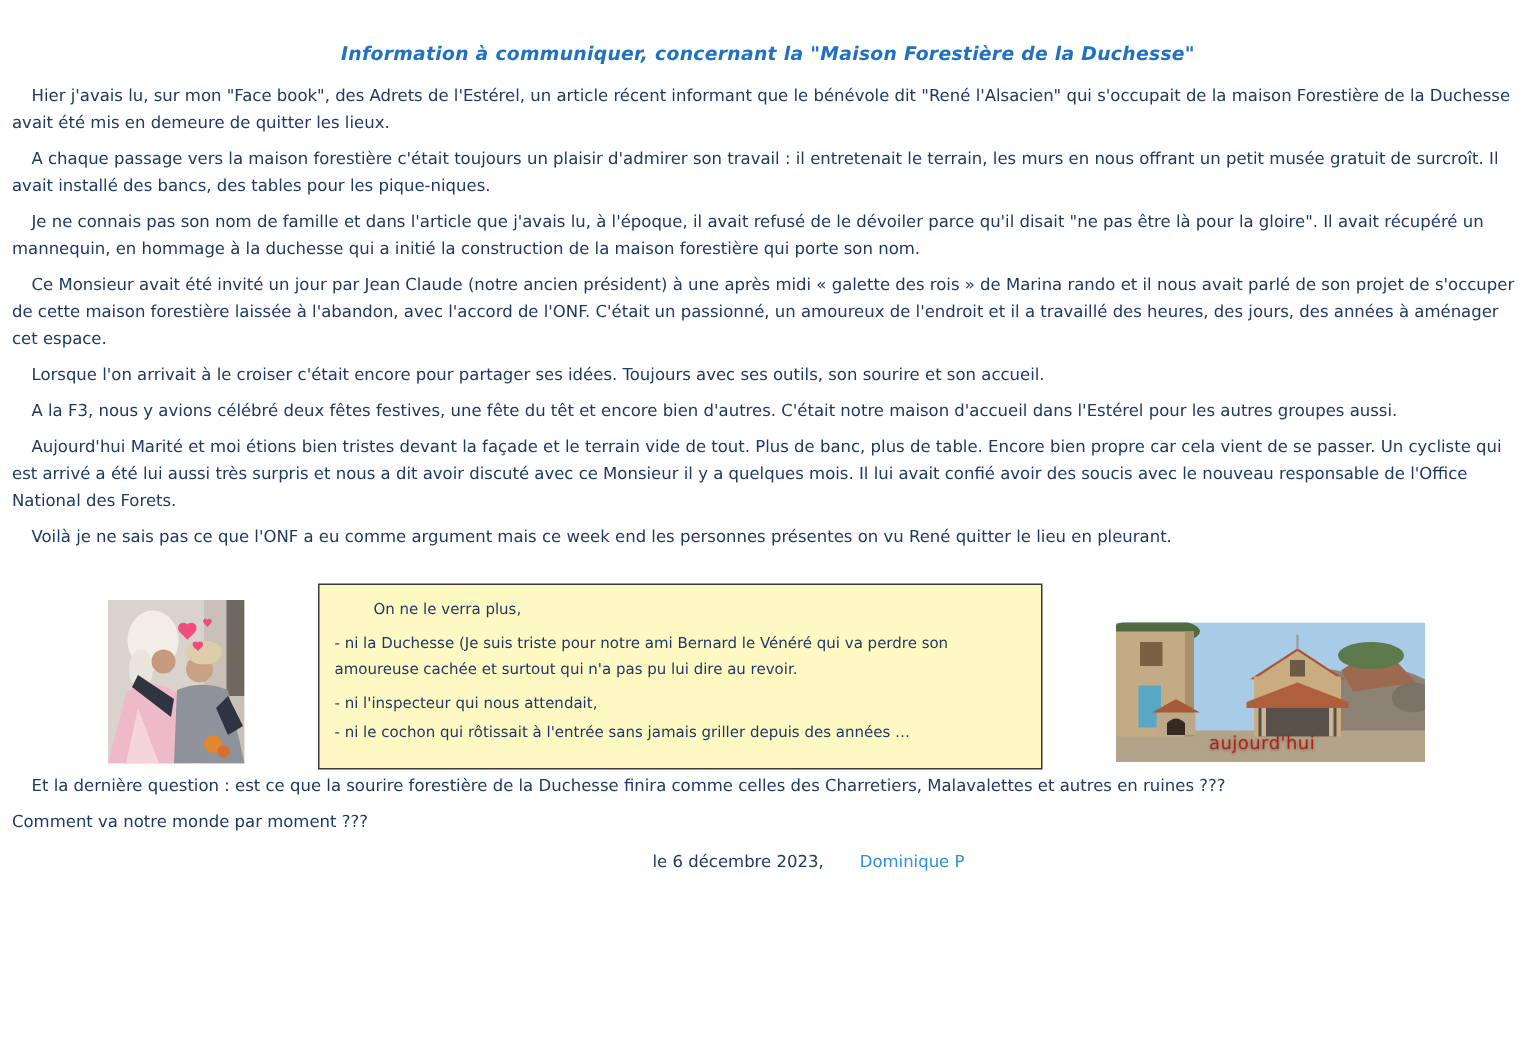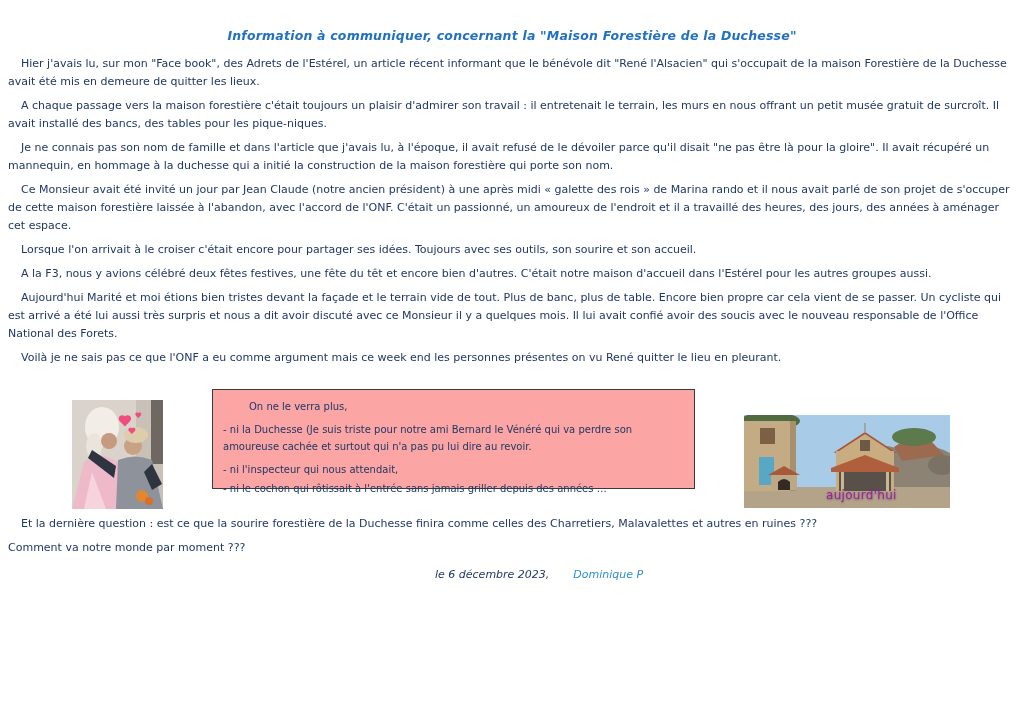--- a/index.html
+++ b/index.html
@@ -20,38 +20,37 @@
     margin:0 0 6px 0;
     font-size:11px;line-height:18px;
     text-indent:13px;
   }
   p.no-indent{text-indent:0;}
 
   
   .media-strip{position:relative;height:126px;margin-top:22px;}
   .photo-left{position:absolute;left:64px;top:11px;width:91px;height:109px;}
   .memo-box{
-    position:absolute;left:204px;top:0;width:483px;height:100px;
-    background:#fca5a5;border:1px solid #3a3a3a;box-sizing:border-box;
+    position:absolute;left:204px;top:0;width:483px;height:124px;
+    background:#fef9c3;border:1px solid #3a3a3a;box-sizing:border-box;
     padding:8px 10px;
   }
   .memo-box p{margin:0 0 6px 0;font-size:10px;line-height:17px;}
   .memo-box p.first{text-indent:26px;}
   .memo-box p.tight{margin-bottom:2px;}
   .photo-right{position:absolute;left:736px;top:26px;width:206px;height:93px;}
   .photo-right .caption{
     position:absolute;left:62px;bottom:6px;
-    color:#a21caf;font-size:12px;letter-spacing:.3px;
+    color:#b91c1c;font-size:12px;letter-spacing:.3px;
     text-shadow:0 1px 2px rgba(60,50,40,.55);
-    margin-left:20px;
   }
   .closing-first{margin-top:30px !important;}
   .dateline{
     margin-top:9px;padding-left:427px;
-    font-size:11px;line-height:18px;font-style:italic;
+    font-size:11px;line-height:18px;
   }
   .dateline .author{color:#2e8fd6;margin-left:24px;}
   svg{display:block;width:100%;height:100%;}
 </style>
 </head>
 <body>
 
 <div class="page">
 
   <div class="doc-title">Information à communiquer, concernant la "Maison Forestière de la Duchesse"</div>

